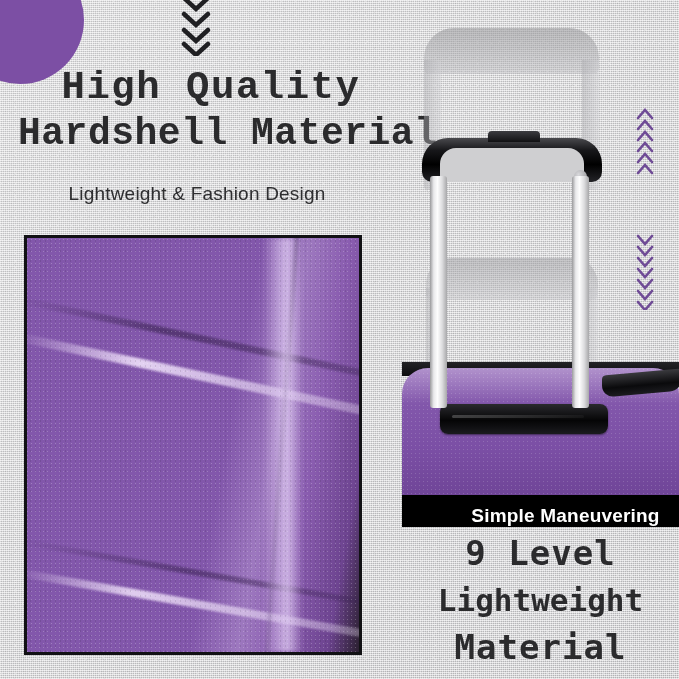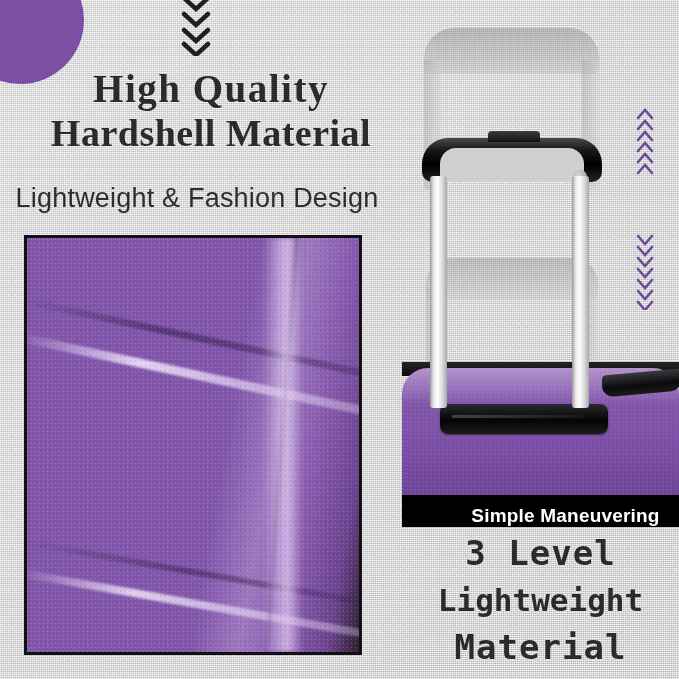--- a/index.html
+++ b/index.html
@@ -39,32 +39,32 @@
   .chev-up{left:634px;top:106px;}
   .chev-dn{left:634px;top:232px;}
 
   
   .headline{
     position:absolute;left:0;top:66px;width:404px;text-align:center;
     color:#2b2b2d;
   }
   .headline .l1,.headline .l2{
     display:block;
-    font-family:Liberation Serif, serif;
+    font-family:Liberation Mono, monospace;
     font-weight:700;
     font-size:39px;line-height:45px;
     letter-spacing:1.5px;
     text-shadow:0 1px 0 rgba(255,255,255,.35);
     white-space:nowrap;
     padding-left:18px;
   }
   .headline .l2{font-size:38px;letter-spacing:.5px;}
   .subhead{
     position:absolute;left:0;top:183px;width:394px;text-align:center;
-    font-size:27px;color:#2e2e30;font-weight:400;letter-spacing:.2px;
+    font-size:19px;color:#2e2e30;font-weight:400;letter-spacing:.2px;
     white-space:nowrap;
   }
 
   
   .swatch{
     position:absolute;left:24px;top:235px;width:338px;height:420px;
     border:3px solid #111114;box-sizing:border-box;overflow:hidden;
     background:linear-gradient(100deg,#8257ab 0%, #8257ab 58%, #9d78bf 70%, #8a5db0 80%, #6d4490 92%, #2b2030 100%);
   }
   .swatch .band{position:absolute;transform-origin:left center;}
@@ -285,18 +285,18 @@
 
     <div class="tube tube-l" style="top:176px;height:232px;"></div>
     <div class="tube tube-r" style="top:176px;height:232px;"></div>
   </div>
 
   <div class="banner">
     <span>Simple Maneuvering</span>
   </div>
 
   <div class="bottom-text">
-    <span class="b1">3 Level</span>
+    <span class="b1">9 Level</span>
     <span class="b2">Lightweight</span>
     <span class="b3">Material</span>
   </div>
 
 </div>
 
 </body></html>

